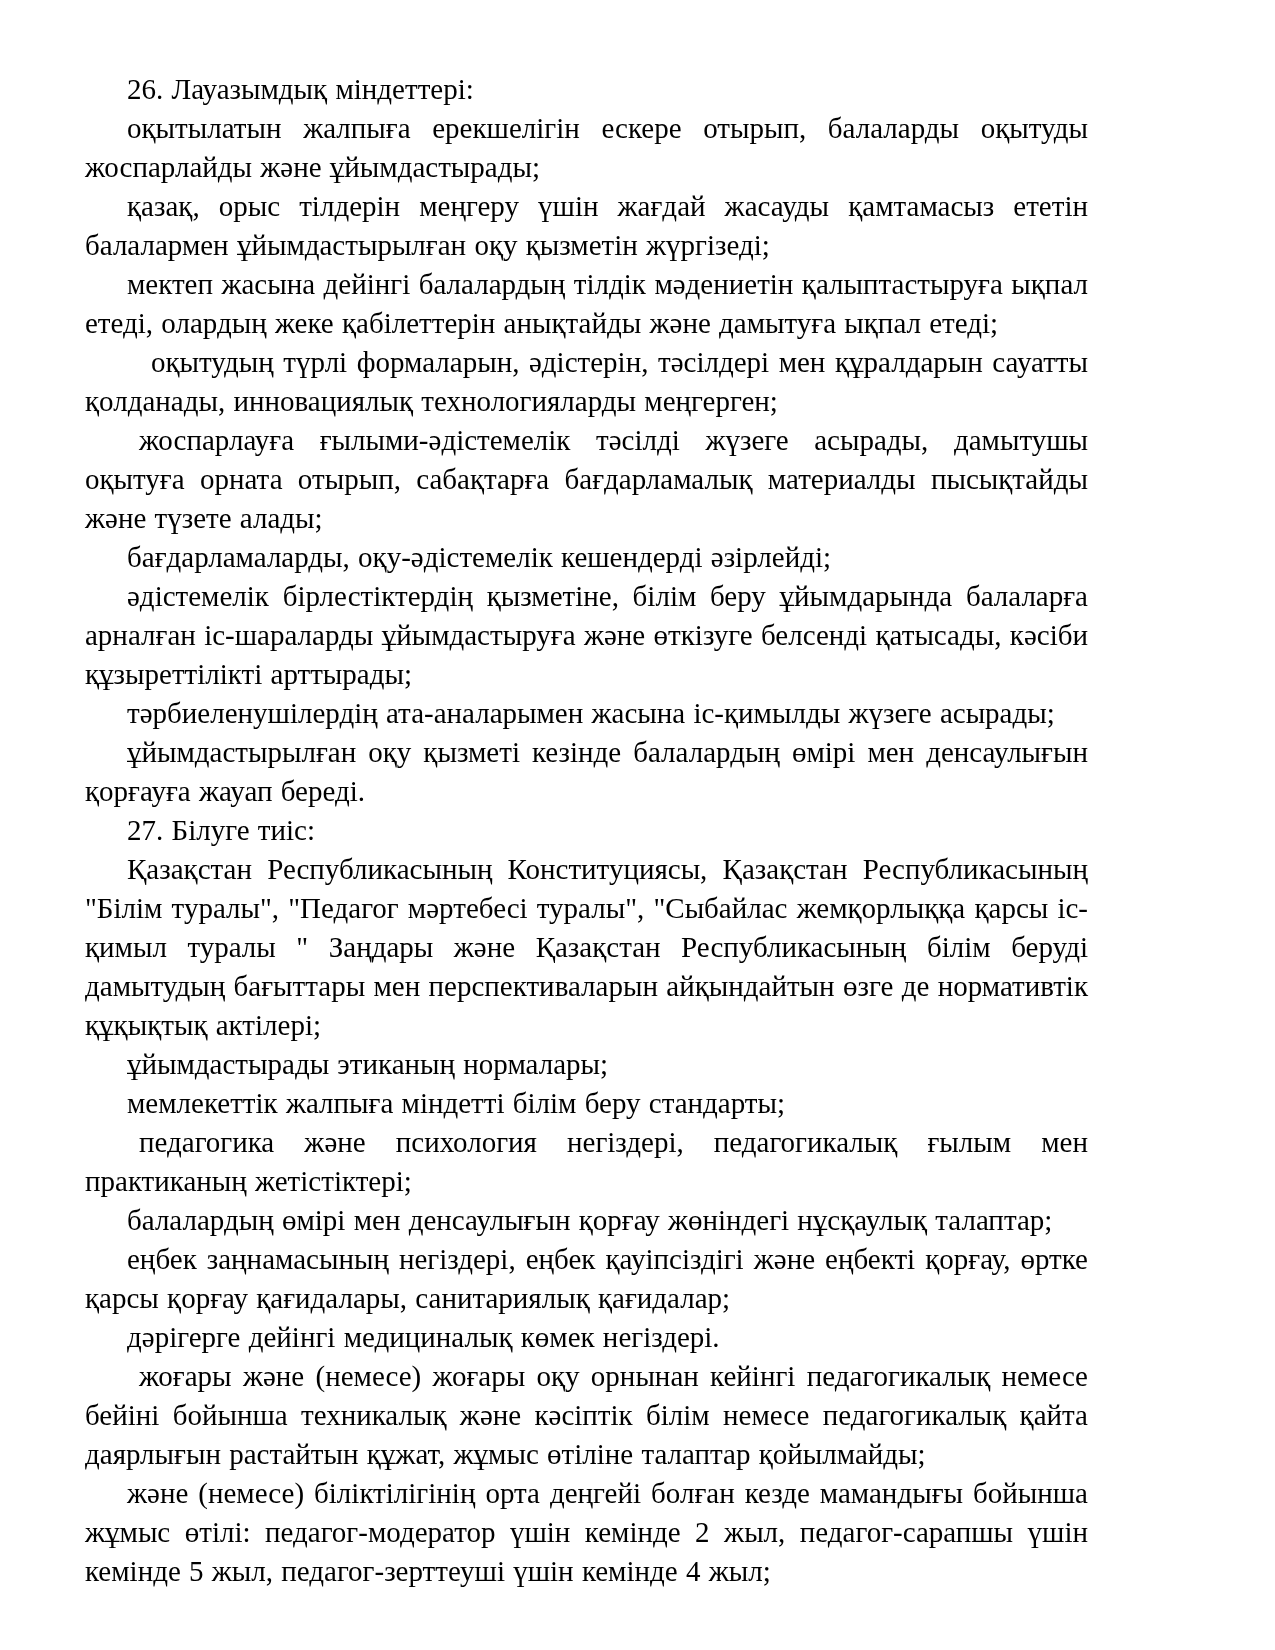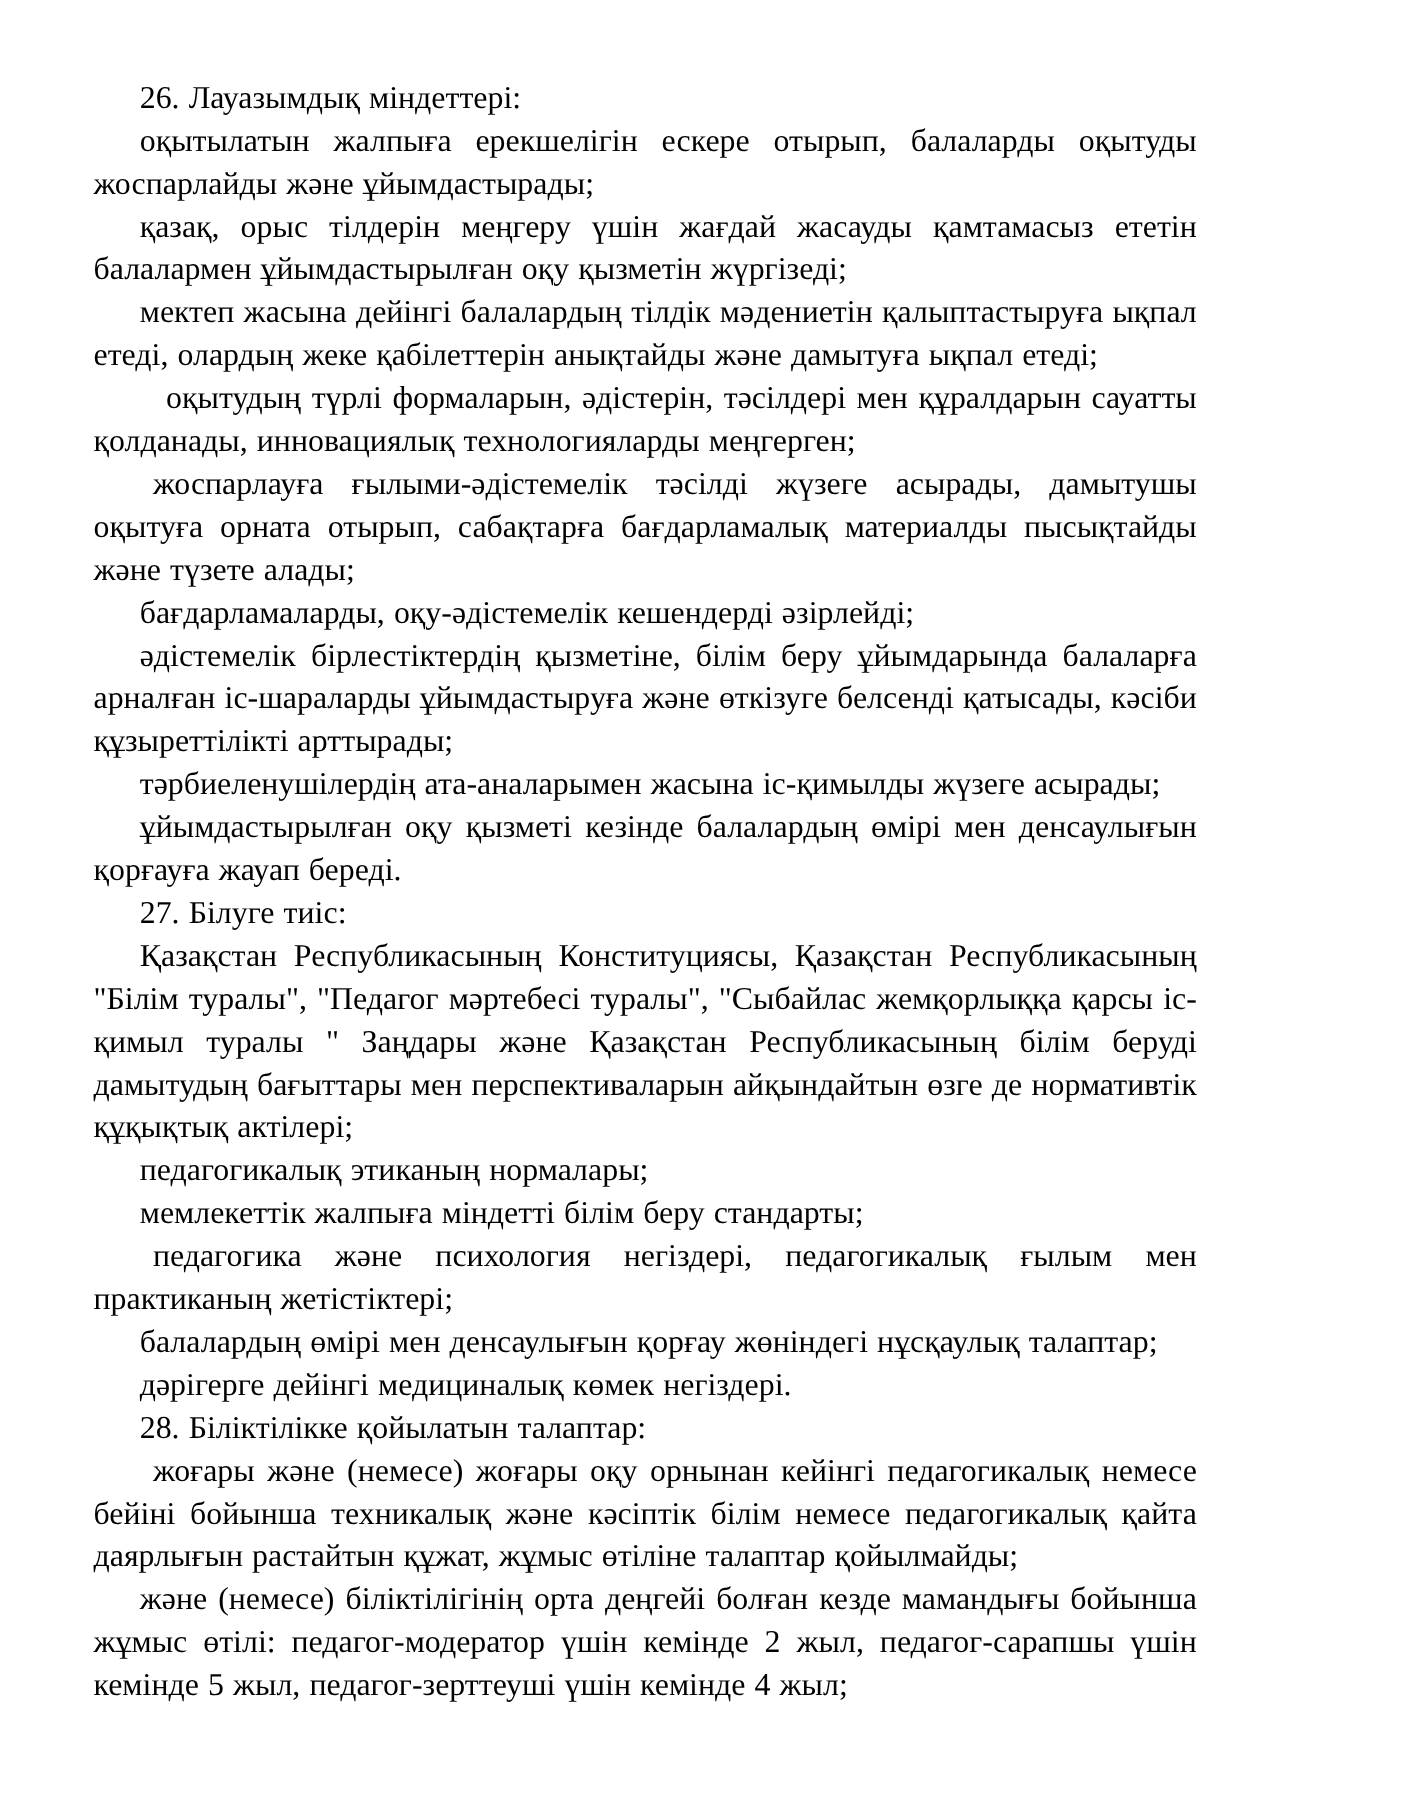--- a/index.html
+++ b/index.html
@@ -36,21 +36,21 @@
   <p class="para">қазақ, орыс тілдерін меңгеру үшін жағдай жасауды қамтамасыз ететін балалармен ұйымдастырылған оқу қызметін жүргізеді;</p>
   <p class="para">мектеп жасына дейінгі балалардың тілдік мәдениетін қалыптастыруға ықпал етеді, олардың жеке қабілеттерін анықтайды және дамытуға ықпал етеді;</p>
   <p class="para indent-lg">оқытудың түрлі формаларын, әдістерін, тәсілдері мен құралдарын сауатты қолданады, инновациялық технологияларды меңгерген;</p>
   <p class="para indent-md">жоспарлауға ғылыми-әдістемелік тәсілді жүзеге асырады, дамытушы оқытуға орната отырып, сабақтарға бағдарламалық материалды пысықтайды және түзете алады;</p>
   <p class="para">бағдарламаларды, оқу-әдістемелік кешендерді әзірлейді;</p>
   <p class="para">әдістемелік бірлестіктердің қызметіне, білім беру ұйымдарында балаларға арналған іс-шараларды ұйымдастыруға және өткізуге белсенді қатысады, кәсіби құзыреттілікті арттырады;</p>
   <p class="para">тәрбиеленушілердің ата-аналарымен жасына іс-қимылды жүзеге асырады;</p>
   <p class="para">ұйымдастырылған оқу қызметі кезінде балалардың өмірі мен денсаулығын қорғауға жауап береді.</p>
   <p class="para">27. Білуге тиіс:</p>
   <p class="para">Қазақстан Республикасының Конституциясы, Қазақстан Республикасының "Білім туралы", "Педагог мәртебесі туралы", "Сыбайлас жемқорлыққа қарсы іс-қимыл туралы " Заңдары және Қазақстан Республикасының білім беруді дамытудың бағыттары мен перспективаларын айқындайтын өзге де нормативтік құқықтық актілері;</p>
-  <p class="para">педагогикалық этиканың нормалары;</p>
+  <p class="para">ұйымдастырады этиканың нормалары;</p>
   <p class="para">мемлекеттік жалпыға міндетті білім беру стандарты;</p>
   <p class="para indent-md">педагогика және психология негіздері, педагогикалық ғылым мен практиканың жетістіктері;</p>
   <p class="para">балалардың өмірі мен денсаулығын қорғау жөніндегі нұсқаулық талаптар;</p>
+  <p class="para">еңбек заңнамасының негіздері, еңбек қауіпсіздігі және еңбекті қорғау, өртке қарсы қорғау қағидалары, санитариялық қағидалар;</p>
   <p class="para">дәрігерге дейінгі медициналық көмек негіздері.</p>
-  <p class="para">28. Біліктілікке қойылатын талаптар:</p>
   <p class="para indent-md">жоғары және (немесе) жоғары оқу орнынан кейінгі педагогикалық немесе бейіні бойынша техникалық және кәсіптік білім немесе педагогикалық қайта даярлығын растайтын құжат, жұмыс өтіліне талаптар қойылмайды;</p>
   <p class="para">және (немесе) біліктілігінің орта деңгейі болған кезде мамандығы бойынша жұмыс өтілі: педагог-модератор үшін кемінде 2 жыл, педагог-сарапшы үшін кемінде 5 жыл, педагог-зерттеуші үшін кемінде 4 жыл;</p>
 </div>
 
 </body></html>

